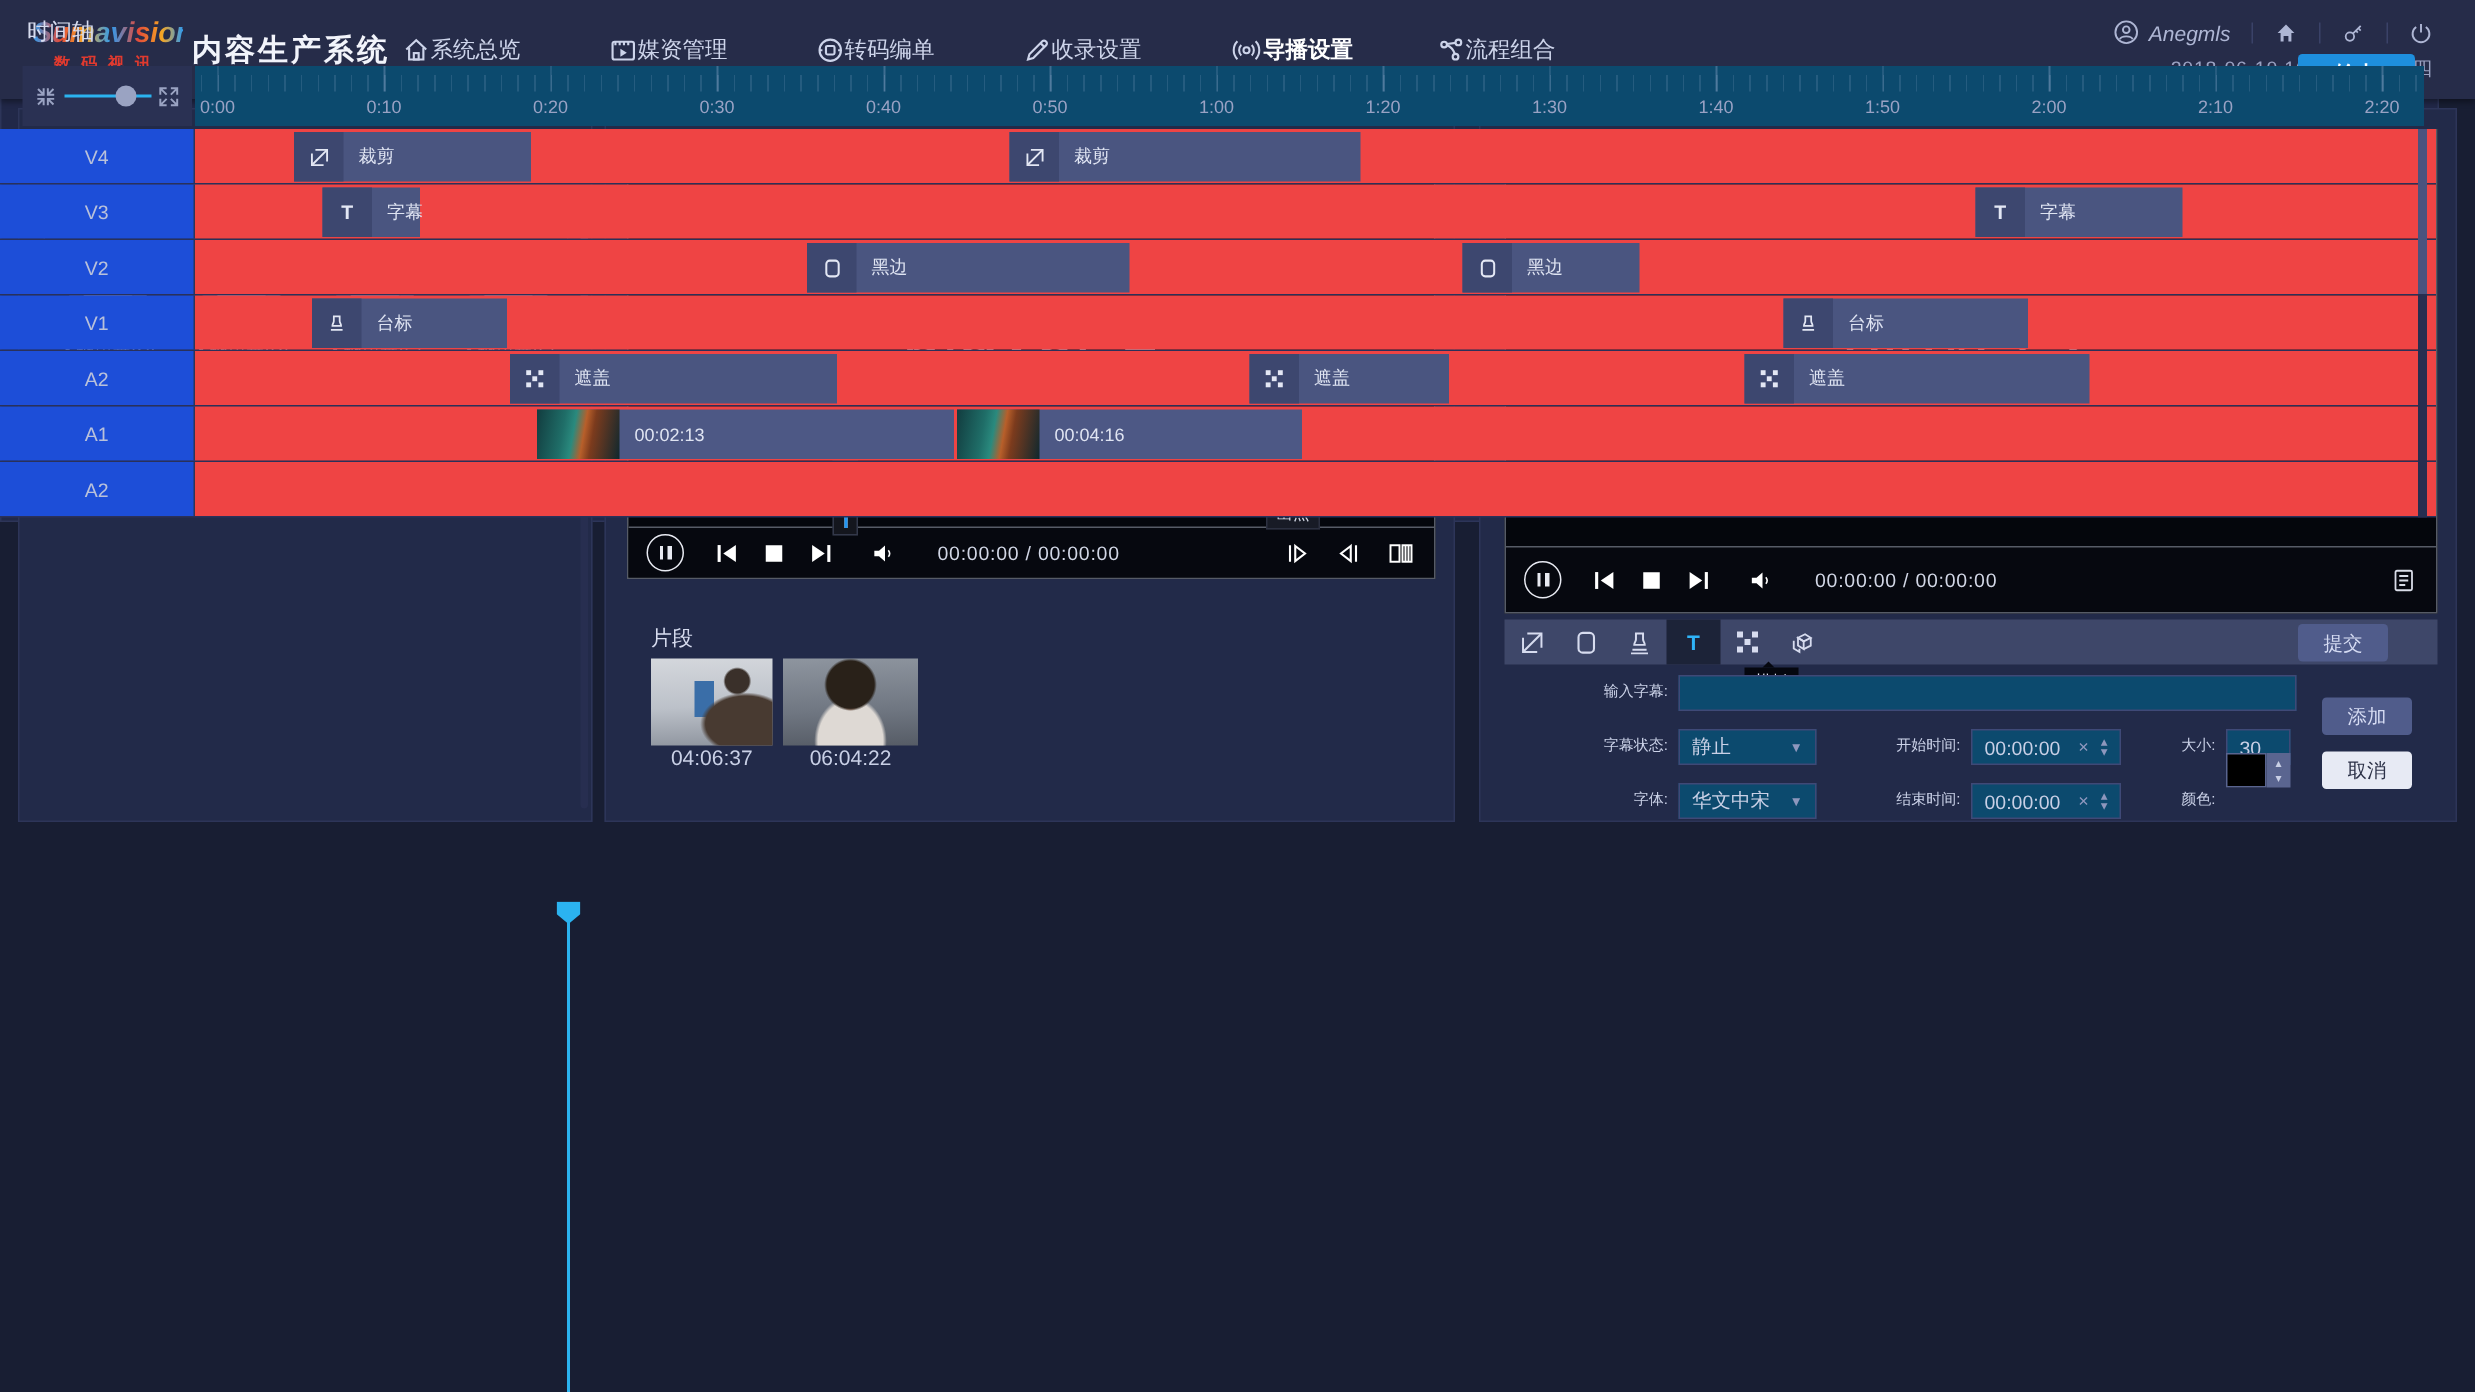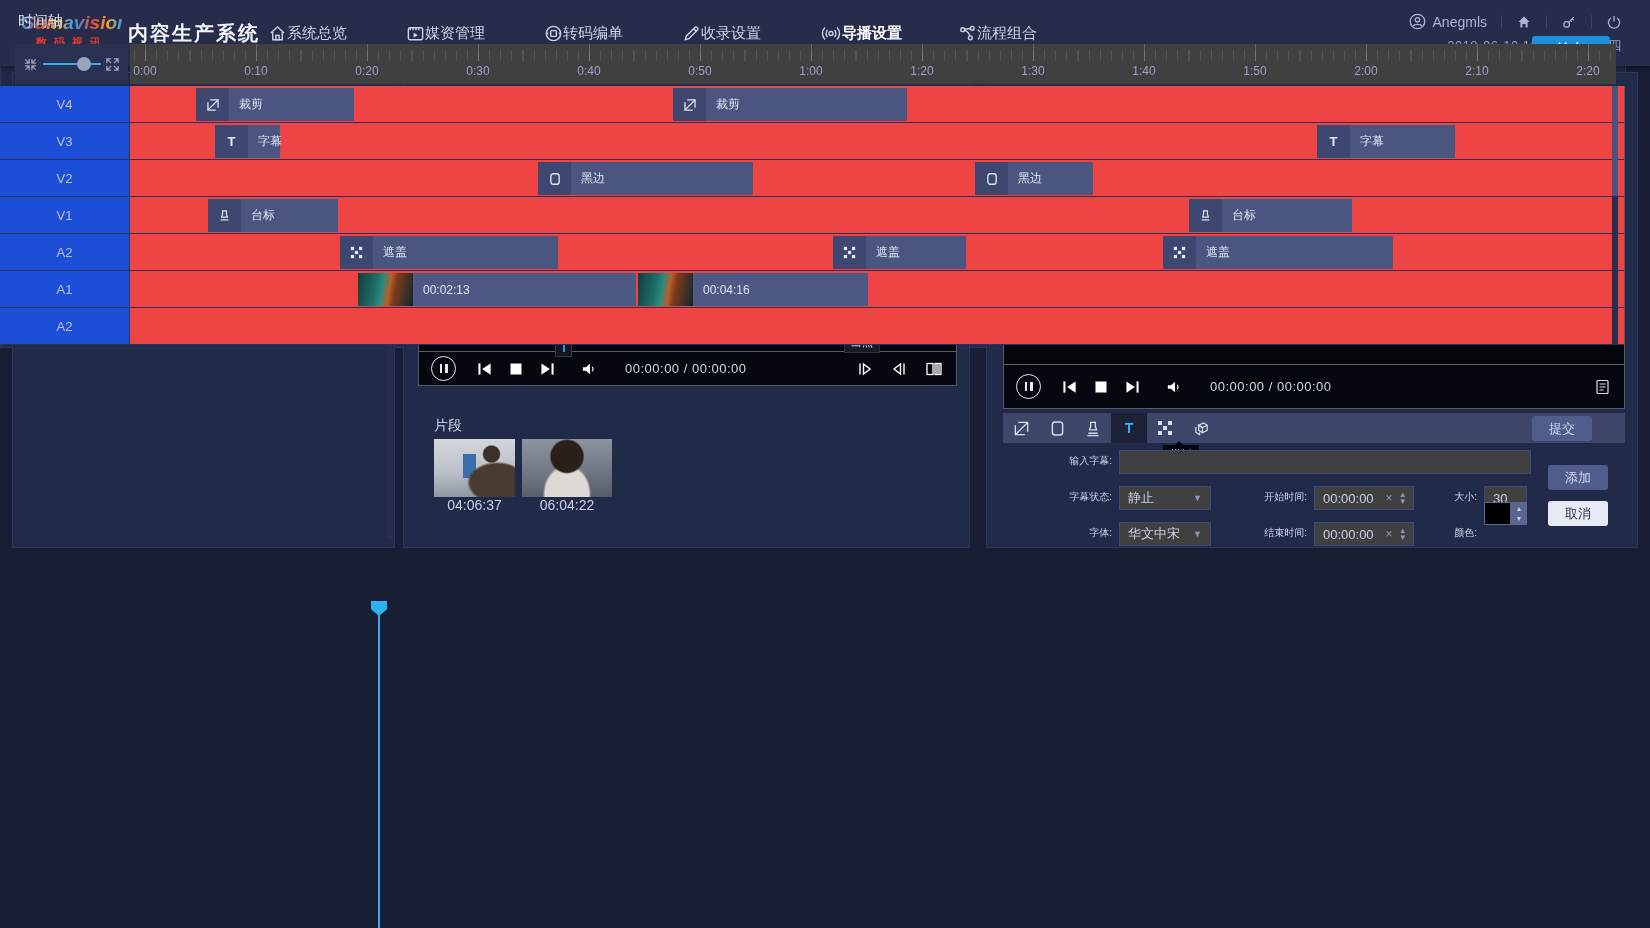--- a/index.html
+++ b/index.html
@@ -16,21 +16,21 @@
      background:linear-gradient(90deg,#2f9bf0 0%,#e34b3a 18%,#f5a623 34%,#2f9bf0 52%,#e34b3a 70%,#f5a623 86%,#2f9bf0 100%);
      -webkit-background-clip:text; background-clip:text; color:transparent; }
   #logo-line2 { font-size:11px; font-weight:bold; color:#e03a2f; letter-spacing:7px; margin-top:1px; }
   #app-title { left:128px; top:20px; font-size:20px; font-weight:bold; color:#f2f4fb; letter-spacing:2px; }
   #nav-items { left:268px; top:0; height:66px; display:flex; }
   .nav-item { width:138px; height:66px; display:flex; align-items:center; color:#cdd4ea; font-size:15px; cursor:pointer; position:relative; }
   .nav-item svg { stroke:#cdd4ea; }
   .nav-item.active { color:#ffffff; font-weight:bold; }
   .nav-item.active::after { content:""; position:absolute; left:3px; right:3px; bottom:0; height:3px; background:#e9edf7; }
   #nav-right { right:18px; top:0; width:260px; height:66px; }
-  #user-row { position:absolute; right:10px; top:13px; display:flex; align-items:center; gap:0; color:#aeb6d4; }
+  #user-row { position:absolute; right:10px; top:13px; display:flex; align-items:center; gap:0; color:#aeb6d4;font-style:italic; }
   .topsep { width:1px; height:14px; background:#3a4268; margin:0 14px; }
   #user-name { font-size:14px; margin-left:7px; }
   #datetime { position:absolute; right:10px; top:37px; font-size:13px; color:#9aa2c2; letter-spacing:.5px; }
 
   
   #material-panel { left:12px; top:72px; width:383px; height:476px; }
   #mat-title { left:18px; top:18px; font-size:15px; color:#d7dcef; }
   .blue-btn { position:absolute; background:#1e8fdd; color:#fff; border:none; border-radius:3px; font-size:13px; font-family:inherit; cursor:pointer; text-align:center; }
   #upload-btn { left:191px; top:13px; width:74px; height:26px; }
   #addlib-btn { left:278px; top:13px; width:92px; height:26px; }
@@ -70,38 +70,38 @@
 
   
   #p2-toolbar { left:16px; top:340px; width:622px; height:30px; background:#3e4769; display:flex; align-items:center; gap:0; }
   .tb-icon { width:36px; height:30px; display:flex; align-items:center; justify-content:center; color:#d7dcef; cursor:pointer; }
   .tb-icon.active { background:#1c2338; color:#2fb3f7; }
   .tb-icon.active svg text { fill:#2fb3f7; }
   #submit-btn { left:545px; top:343px; width:60px; height:25px; background:#505c8b; color:#d6dcf3; }
   #template-tip { position:absolute; left:176px; top:372px; background:#05070f; color:#e8ebf5; font-size:11px; padding:2px 7px; }
   #template-tip::before { content:""; position:absolute; left:12px; top:-8px; border:4px solid transparent; border-bottom-color:#05070f; }
   .form-label { position:absolute; color:#cbd2e8; font-size:10px; text-align:right; }
-  .f-input { position:absolute; background:#404040; border:1px solid #3f4977; height:24px; color:#c9d0e6; font-size:13px; display:flex; align-items:center; padding:0 8px; }
+  .f-input { position:absolute; background:#0c4a6e; border:1px solid #3f4977; height:24px; color:#c9d0e6; font-size:13px; display:flex; align-items:center; padding:0 8px; }
   .f-select { justify-content:flex-start; cursor:pointer; }
   .f-select .caret { margin-left:auto; color:#8e97bd; font-size:9px; }
   .time-ctl .x { margin-left:auto; color:#8e97bd; font-size:12px; cursor:pointer; }
   .time-ctl .ud { margin-left:8px; color:#8e97bd; font-size:9px; line-height:7px; cursor:pointer; }
   #add-btn { left:561px; top:392px; width:60px; height:25px; background:#505c8b; color:#d6dcf3; }
   #cancel-btn { left:561px; top:428px; width:60px; height:25px; background:#e7eaf4; color:#2c3147; }
   #color-swatch { left:497px; top:429px; width:27px; height:23px; background:#000; border:1px solid #59648f; position:absolute; cursor:pointer; }
   #color-spin { left:524px; top:429px; width:16px; height:23px; background:#5a6590; color:#c9d0e6; font-size:8px; line-height:10px; text-align:center; position:absolute; cursor:pointer; padding-top:2px; }
 
   
   #timeline-panel { left:12px; top:558px; width:1626px; height:348px; background:#212848; border:1px solid #2d3559; }
   #tl-title { left:18px; top:12px; font-size:15px; color:#d7dcef; }
   #output-btn { left:1532px; top:36px; width:78px; height:28px; font-size:14px; font-weight:bold; }
   #tl-controls { left:15px; top:44px; width:113px; height:40px; background:#2a3153; display:flex; align-items:center; justify-content:space-between; padding:0 8px; color:#9aa3c2; }
   #zoom-slider { position:relative; width:58px; height:2px; background:#2bb3f0; }
   #zoom-knob { position:absolute; right:10px; top:-6px; width:14px; height:14px; border-radius:50%; background:#9aa3c2; cursor:pointer; }
-  #ruler { left:130px; top:44px; width:1486px; height:40px; background:#404040; }
+  #ruler { left:130px; top:44px; width:1486px; height:40px; background:#0c4a6e; }
   #ticks { position:absolute; left:0; top:0; width:100%; height:17px;
      background:
        repeating-linear-gradient(90deg, rgba(190,200,235,.28) 0 1px, transparent 1px 111px),
        repeating-linear-gradient(90deg, rgba(190,200,235,.14) 0 1px, transparent 1px 11.1px);
      background-position:15px 0,4px 6px; background-size:100% 17px,100% 11px; background-repeat:repeat-x; }
   .ruler-label { position:absolute; top:20px; transform:translateX(-50%); font-size:12px; color:#99a2c4; }
   #tracks { position:absolute; left:0; top:86px; width:1624px; }
   .track-row { position:relative; height:37px; border-bottom:1px solid #2a315a; display:flex; }
   .track-name { width:130px; background:#1d4ed8; border-right:1px solid #2d3559; display:flex; align-items:center; justify-content:center; color:#b9c1da; font-size:13px; }
   .track-content { position:relative; flex:1; background:#ef4444; }

